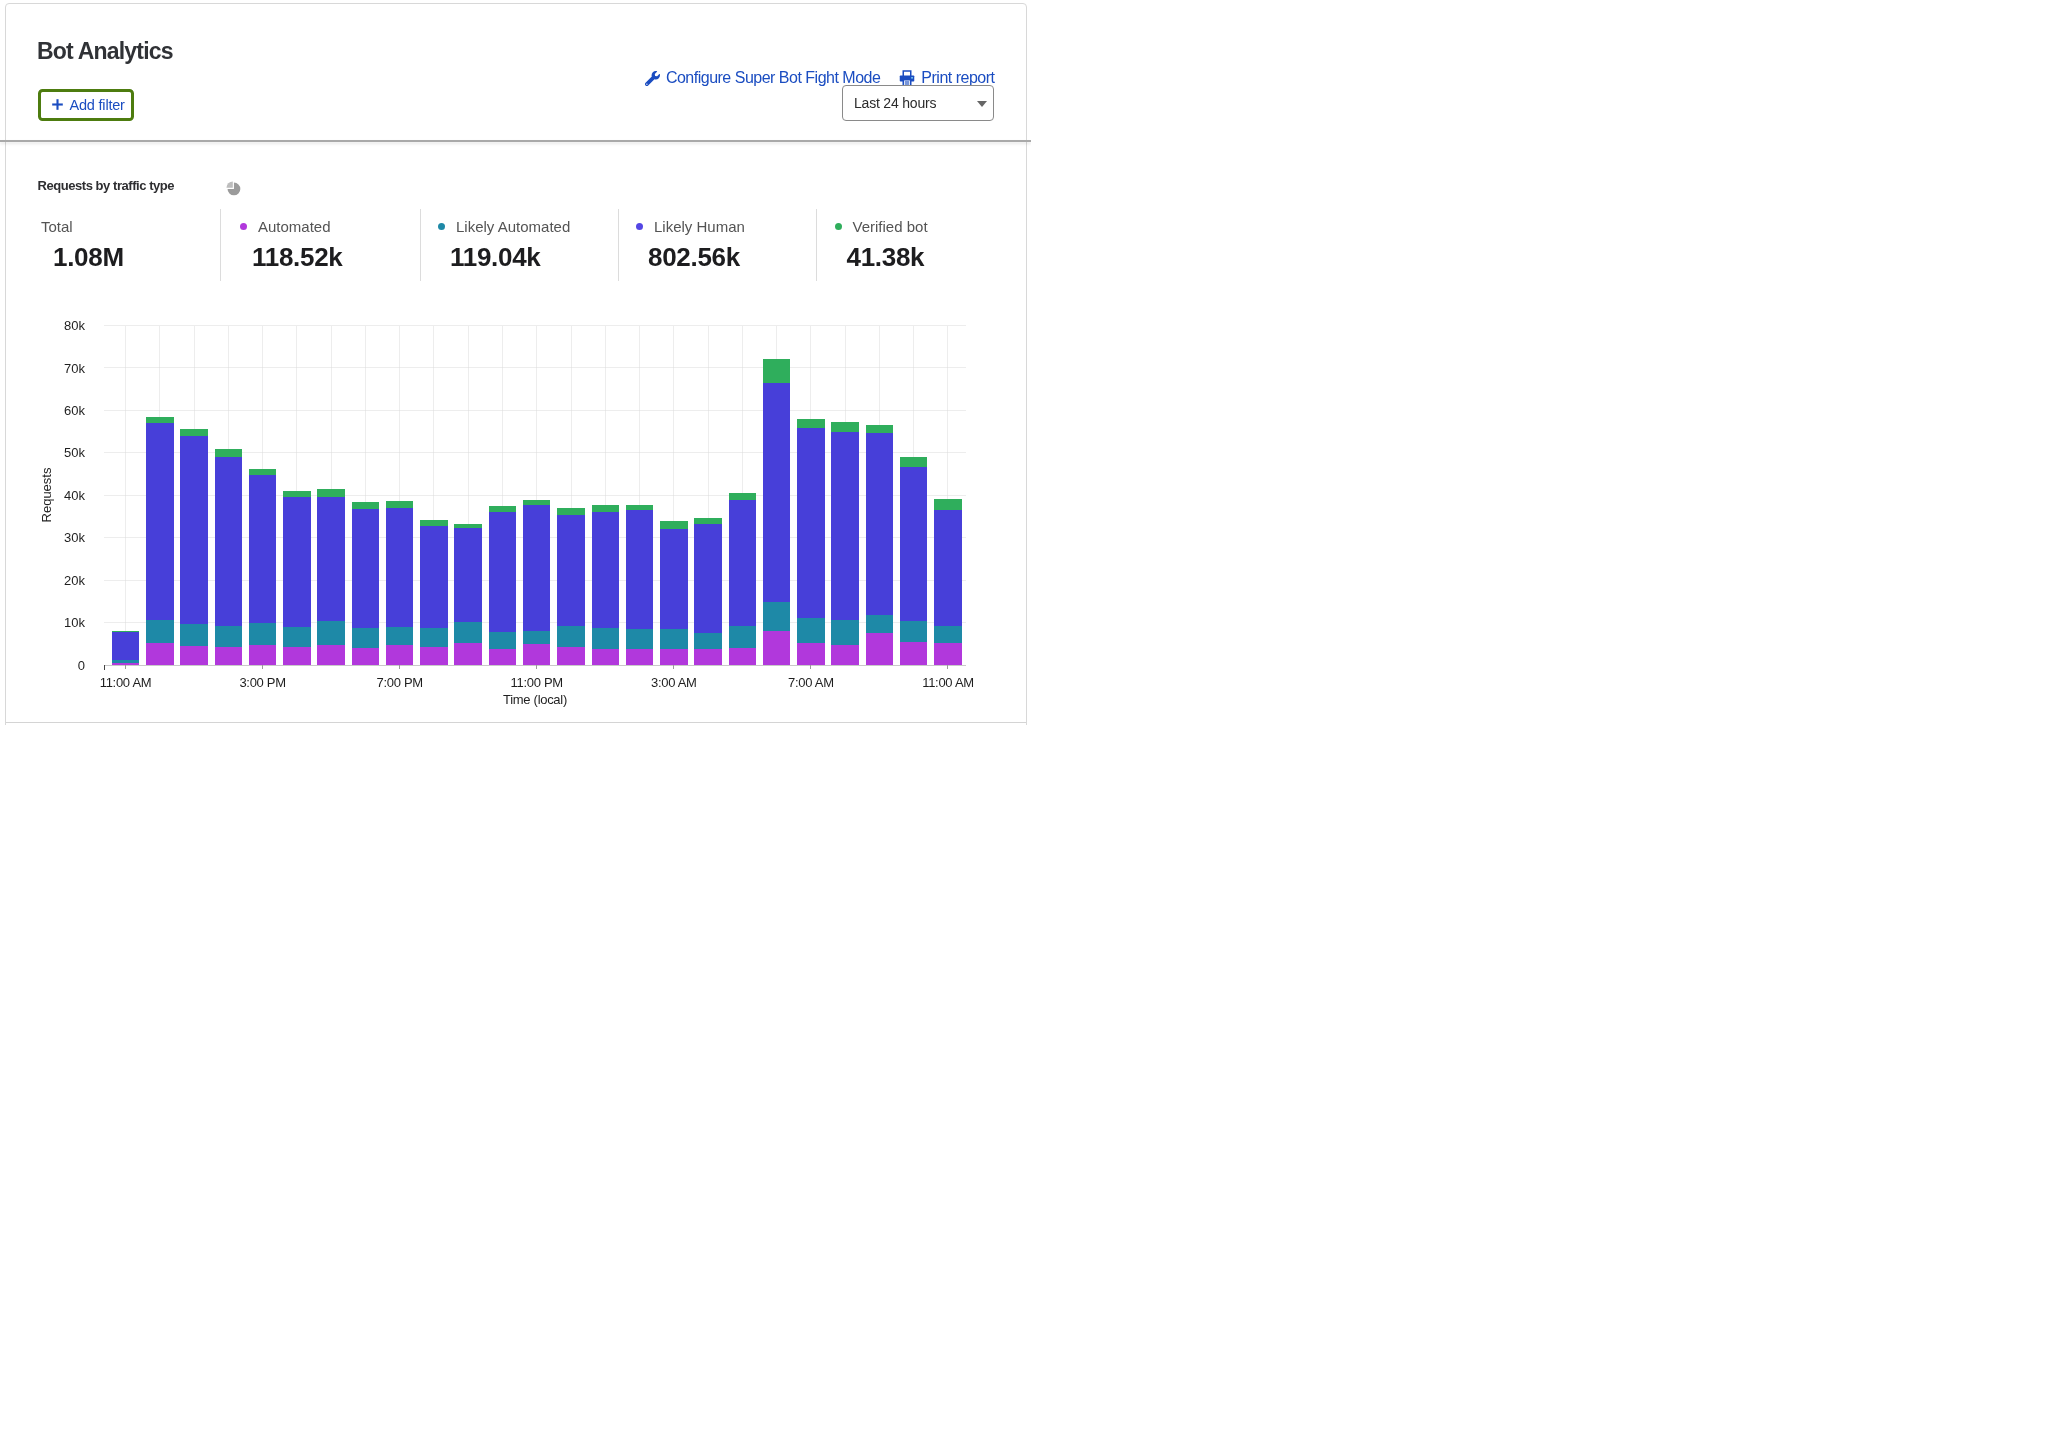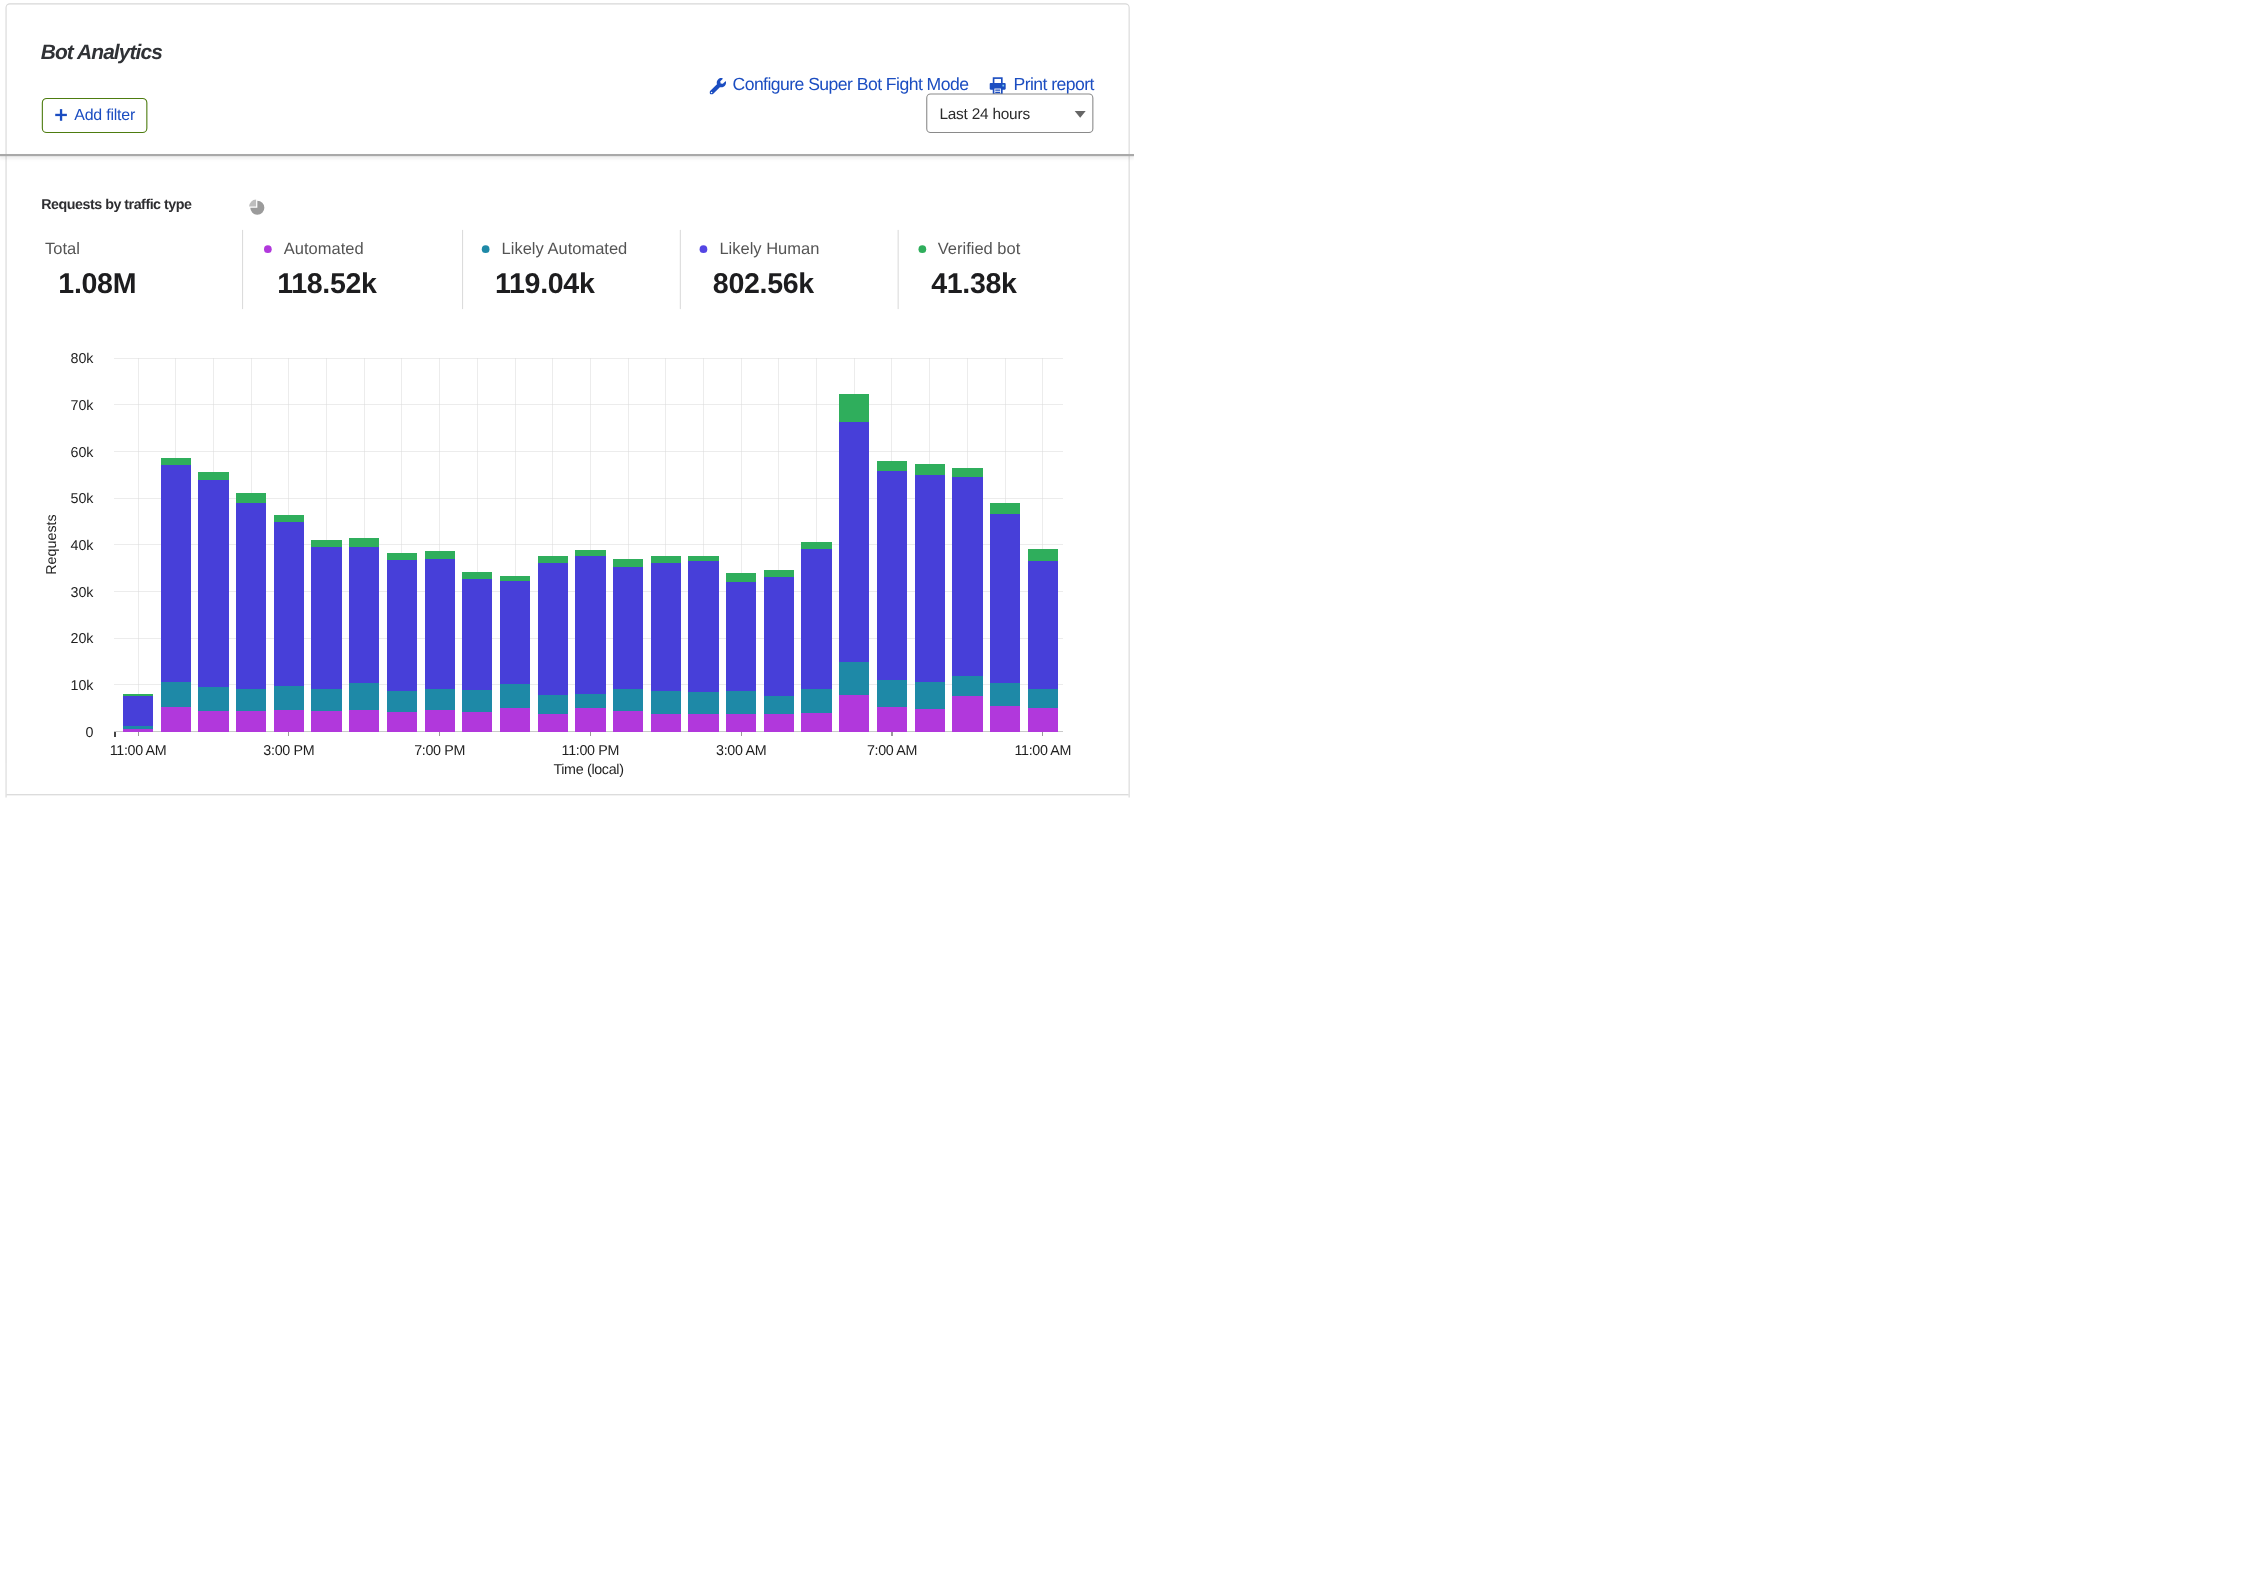--- a/index.html
+++ b/index.html
@@ -1,20 +1,20 @@
 <!DOCTYPE html>
 <html><head><meta charset="utf-8">
 <style>
 * { margin:0; padding:0; box-sizing:border-box; }
 html,body { width:1031px; height:725px; background:#fff; font-family:"Liberation Sans", sans-serif; overflow:hidden; position:relative; }
 .card { position:absolute; left:4.5px; top:3px; width:1022px; height:1100px; border:1px solid #d8d8d8; border-radius:4px; }
-.h1 { position:absolute; left:37px; top:38px; font-size:19px; font-weight:700; color:#303236; letter-spacing:-0.8px;font-style:italic; }
+.h1 { position:absolute; left:37px; top:38px; font-size:23px; font-weight:700; color:#303236; letter-spacing:-0.8px; }
 .toplinks { position:absolute; top:37px; right:36.5px; display:flex; align-items:center; gap:19px; color:#1b4dc1; font-size:16px; letter-spacing:-0.5px;margin-top:32px; }
 .toplinks .lk { display:flex; align-items:center; gap:6px; }
-.btn { position:absolute; left:37.5px; top:89px; width:96.5px; height:31.5px; border:1px solid #4d7c0f; border-radius:4.5px; display:flex; align-items:center; gap:7px; color:#1b4dc1; font-size:14.5px; letter-spacing:-0.2px; padding-left:11px; }
+.btn { position:absolute; left:37.5px; top:89px; width:96.5px; height:31.5px; border:3px solid #4d7c0f; border-radius:4.5px; display:flex; align-items:center; gap:7px; color:#1b4dc1; font-size:14.5px; letter-spacing:-0.2px; padding-left:11px; }
 .dd { position:absolute; left:841.5px; top:85px; width:152.5px; height:36px; border:1px solid #8a8a8a; border-radius:4px; background:#fff; display:flex; align-items:center; color:#2b2b2b; font-size:14px; letter-spacing:-0.2px; padding-left:11.5px; }
 .caret { position:absolute; left:134.5px; top:15px; width:0; height:0; border-left:5px solid transparent; border-right:5px solid transparent; border-top:6px solid #666; }
 .divider { position:absolute; left:0; top:140px; width:1031px; height:1.5px; background:#a9a9a9; box-shadow:0 2px 3px rgba(0,0,0,0.10); }
 .h2 { position:absolute; left:37.5px; top:178px; font-size:13px; font-weight:700; color:#2e2e31; letter-spacing:-0.45px; }
 .pieicon { position:absolute; left:226px; top:180.5px; }
 .statcol { position:absolute; top:219px; }
 .statlabel { display:flex; align-items:center; font-size:15px; color:#545454; letter-spacing:0; height:14px; }
 .dot { width:7px; height:7px; border-radius:50%; margin-right:11px; display:inline-block; }
 .statval { font-size:26px; font-weight:700; color:#1d1d1f; margin-top:9px; letter-spacing:-0.3px;margin-left:12px; }
 .sep { position:absolute; top:209px; width:1px; height:72px; background:#dcdcdc; }

